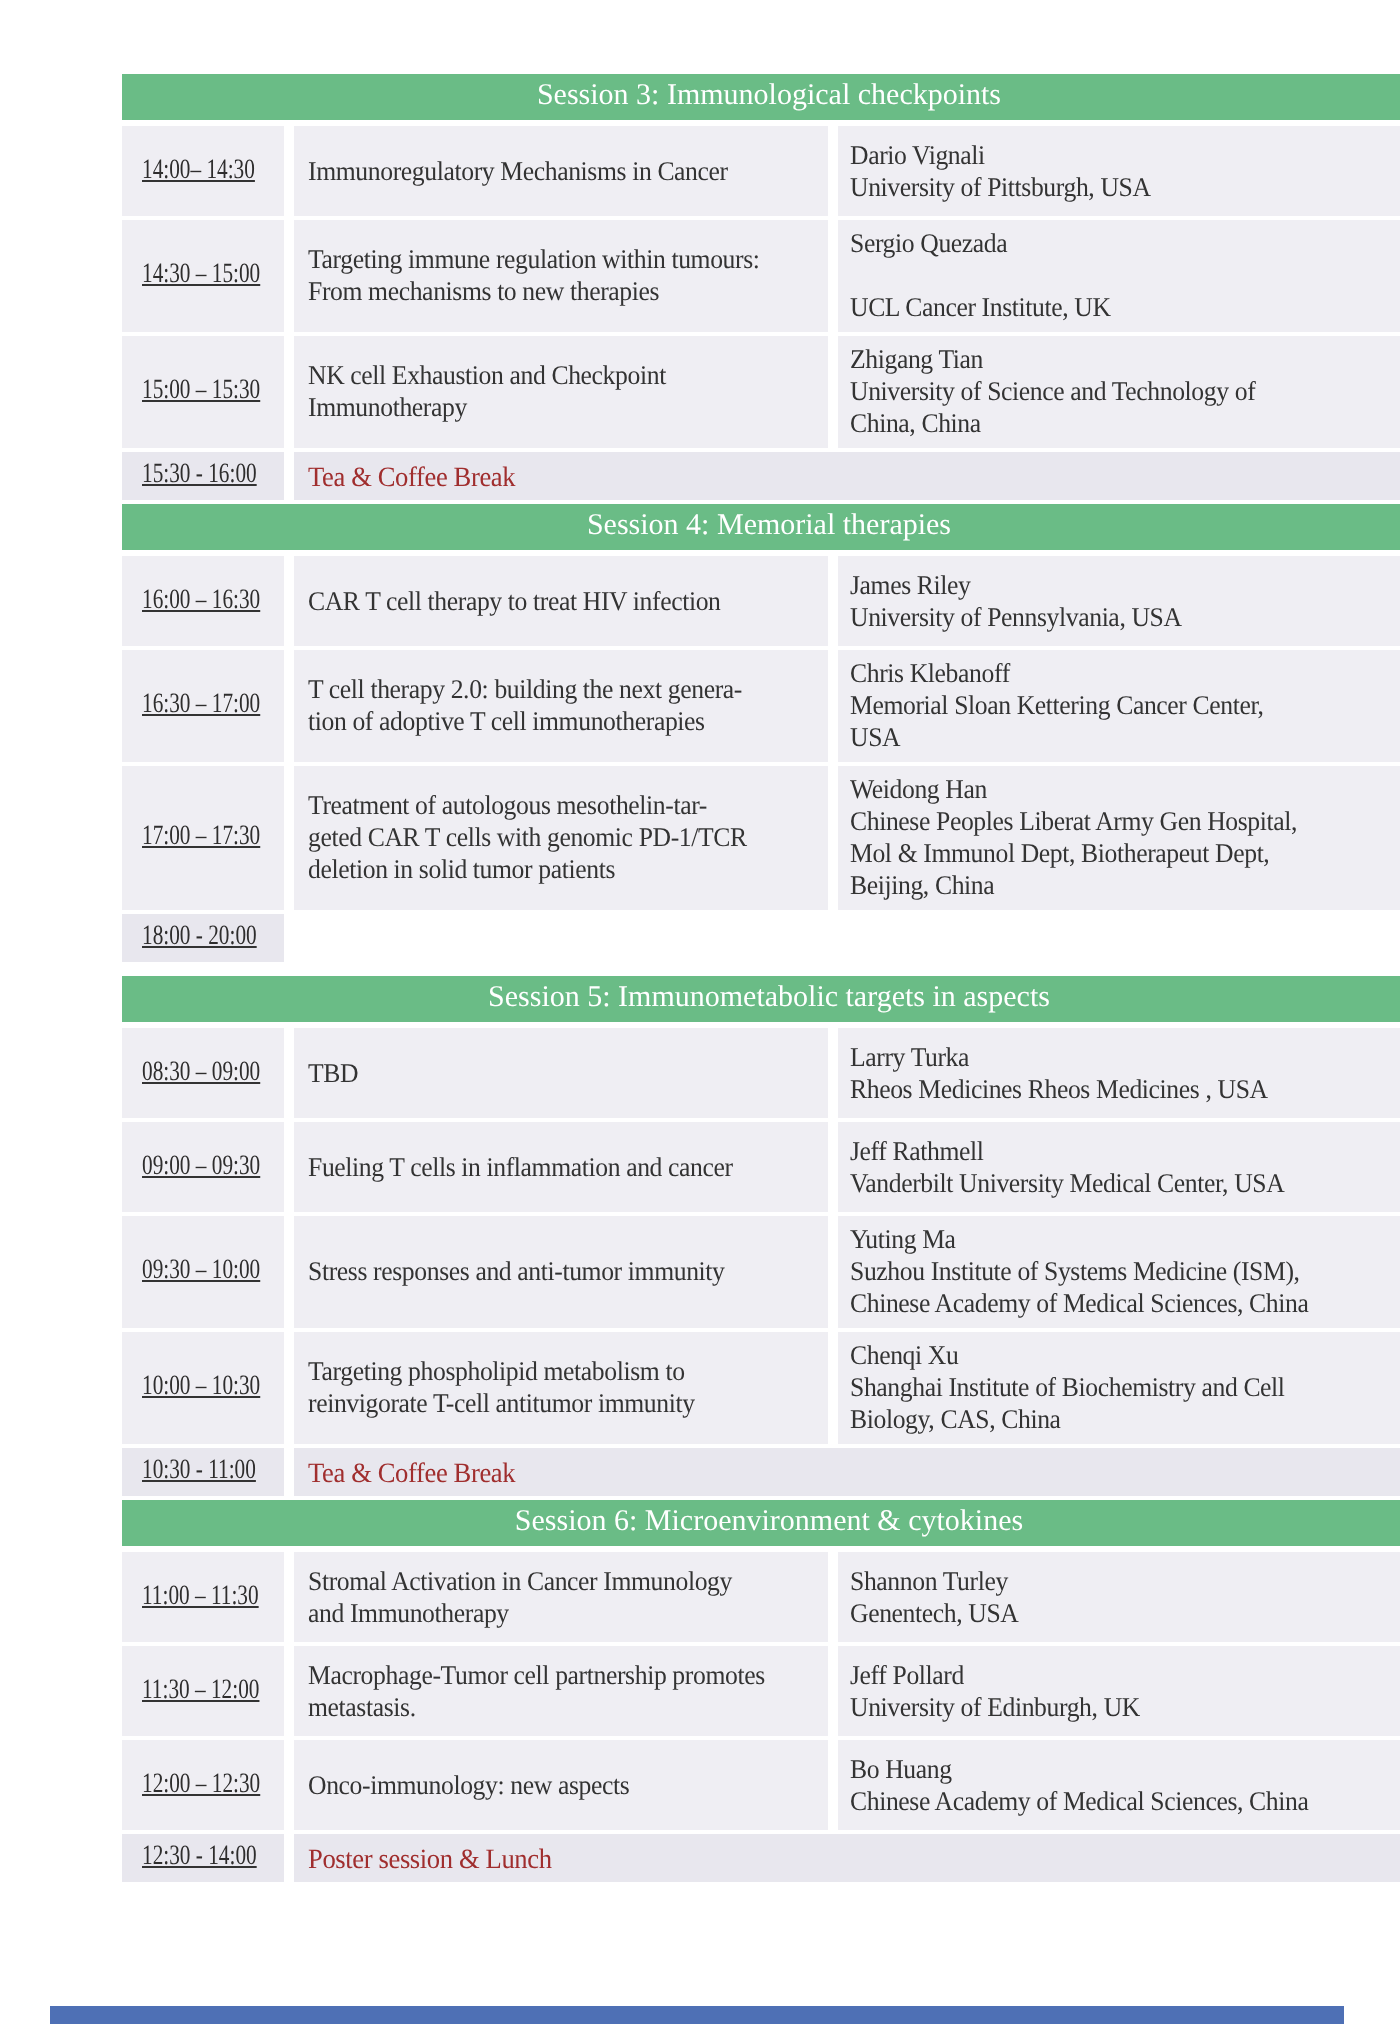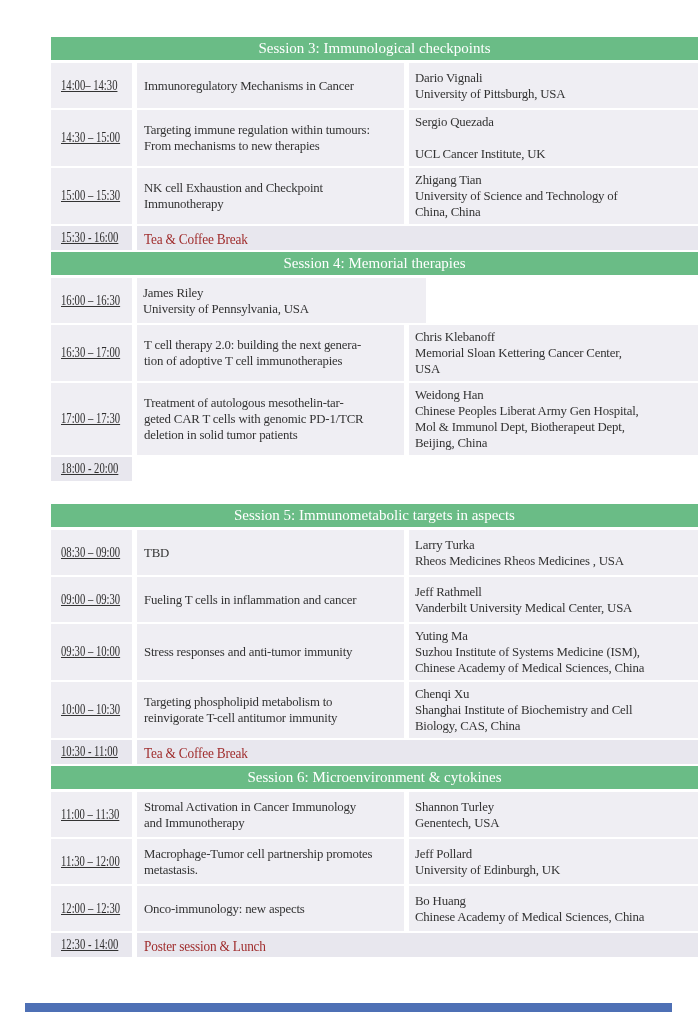--- a/index.html
+++ b/index.html
@@ -6,21 +6,21 @@
   body {
     width: 700px; height: 1019px;
     position: relative;
     background: var(--page-bg, #ffffff);
     font-family: "Liberation Serif", "DejaVu Serif", serif;
     color: var(--body-text, #333333);
     overflow: hidden;
   }
   * { box-sizing: border-box; }
 
-  #schedule { position: absolute; left: 15px; top: 37px; width: 537px; padding-left: 36px; }
+  #schedule { position: absolute; left: 25px; top: 37px; width: 537px; padding-left: 36px; }
 
   
   .hdr {
     width: 647px;
     display: flex; align-items: center; justify-content: center;
     color: var(--header-text, #ffffff);
     margin-bottom: 3px;
   }
   .hdr.session {
     height: 23px;
@@ -32,21 +32,21 @@
     background: var(--day-header-bg, #4e70b5);
     border-bottom: 2px solid var(--day-header-border, #3a59a0);
     font-family: "Liberation Sans", sans-serif;
     font-weight: bold;
     font-size: 15px;
     margin-bottom: 2px;
   }
 
   
   .row { display: flex; margin-bottom: 2px; }
-  .row.pre-day { margin-bottom: 23px; gap: 44px; }
+  .row.pre-day { margin-bottom: 7px; gap: 44px; }
   .cell {
     background: var(--row-bg, #efeef3);
     display: flex; align-items: center;
   }
   .row.break .cell { background: var(--break-row-bg, #e8e7ee); }
 
   .cell.time  { width: 81px;  min-width: 81px; padding: 4px 0 4px 10px; margin-right: 5px; text-decoration: underline; }
   .cell.title { width: 267px; min-width: 267px; padding: 4px 2px 4px 7px; margin-right: 5px; }
   .cell.spk   { width: 289px; min-width: 289px; padding: 4px 2px 4px 6px; }
   .cell.breakcell { width: 561px; min-width: 561px; padding: 2px 2px 2px 7px; align-items: flex-end; }
@@ -146,20 +146,23 @@
           <span class="break-label">Tea &amp; Coffee Break</span>
         </div>
       </div>
       <div class="hdr session">
         <span>Session 4: Memorial therapies</span>
       </div>
       <div class="row talk">
         <div class="cell time">
           <span class="time-text">16:00 – 16:30</span>
         </div>
+        <div class="cell title">
+          <span class="body-text">CAR T cell therapy to treat HIV infection</span>
+        </div>
         <div class="cell spk">
           <span class="body-text">James Riley
 University of Pennsylvania, USA</span>
         </div>
       </div>
       <div class="row talk">
         <div class="cell time">
           <span class="time-text">16:30 – 17:00</span>
         </div>
         <div class="cell title">

